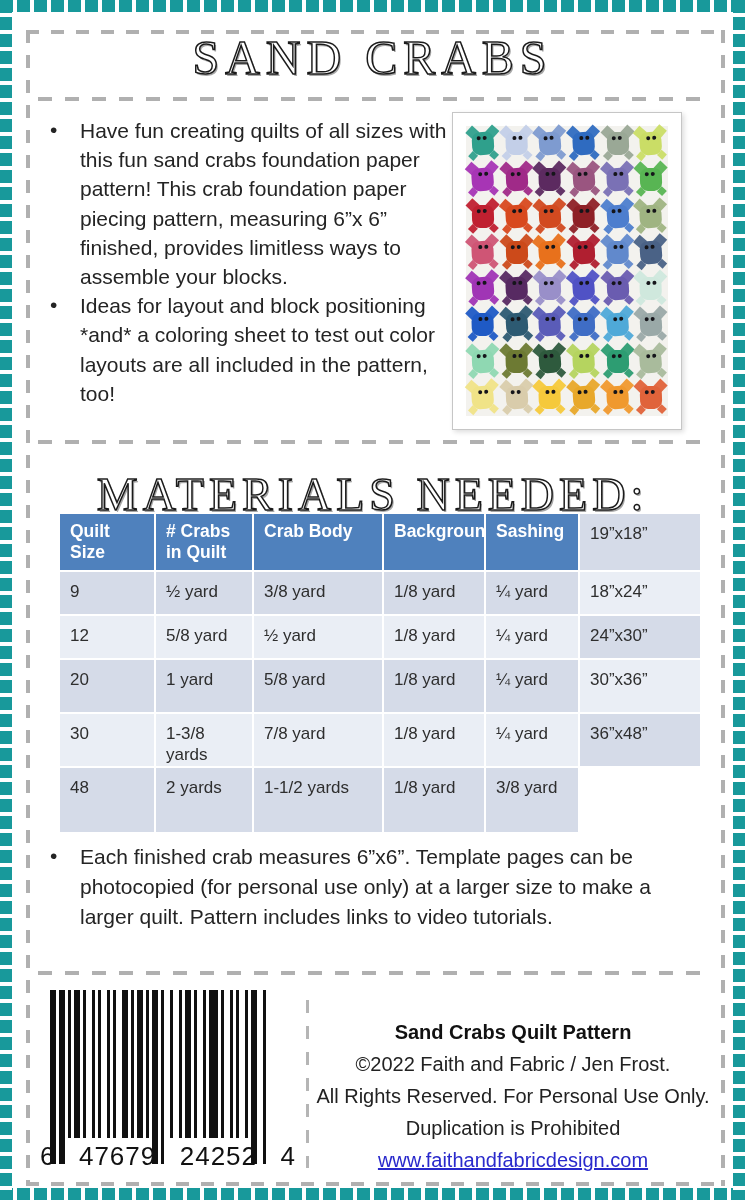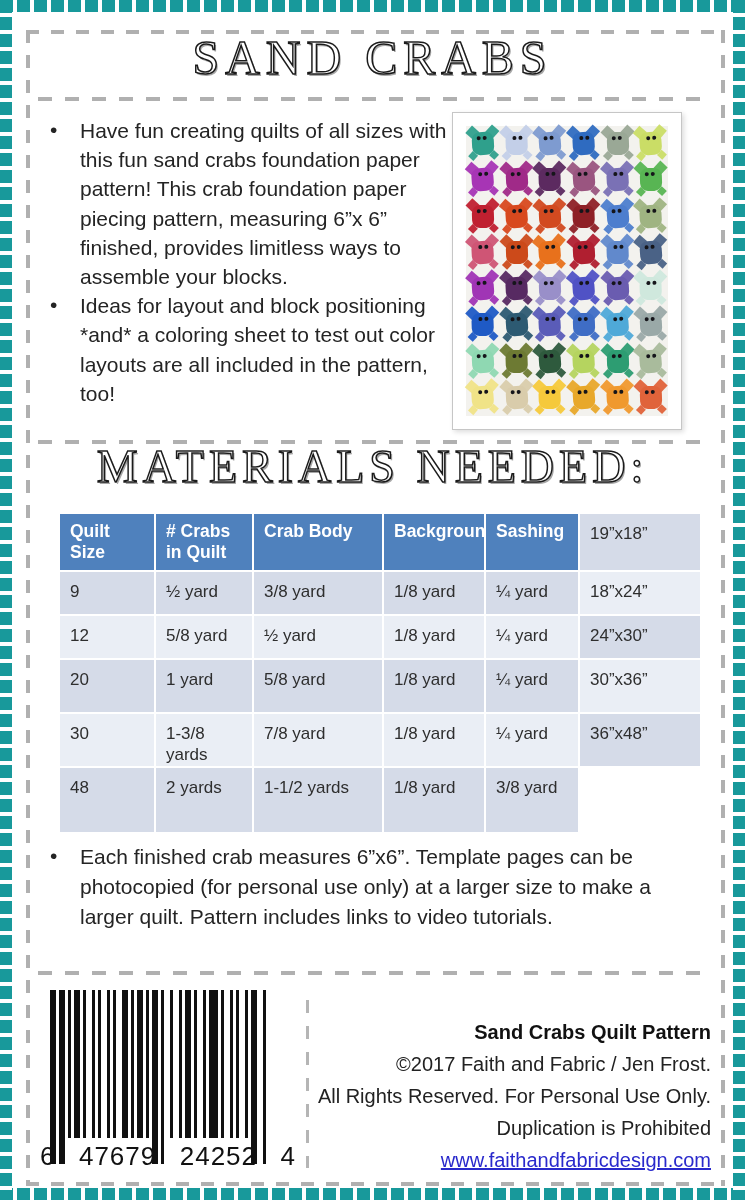--- a/index.html
+++ b/index.html
@@ -25,21 +25,21 @@
   .sep1{top:97px;} .sep2{top:440px;} .sep3{top:971px;}
 
   
   .outline-title{position:absolute;left:0;width:100%;text-align:center;margin:0;
        font-family:"Liberation Serif",serif;font-weight:400;color:#1b1b1b;}
   @supports (-webkit-text-stroke: 1px black){
     .outline-title{color:#ffffff;-webkit-text-stroke:1.5px #1b1b1b;
       text-shadow:1.6px 1.6px 0 rgba(45,45,45,.42);}
   }
   .main-title{top:30px;font-size:48px;letter-spacing:6px;}
-  .materials-heading{top:440px;font-size:46px;letter-spacing:5px;}
+  .materials-heading{top:468px;font-size:46px;letter-spacing:5px;}
 
   
   .intro{position:absolute;left:40px;top:116px;width:408px;margin:0;padding:0;list-style:none;
          font-size:21px;line-height:1.39;color:#242424;}
   .intro li{position:relative;padding-left:40px;margin:0;}
   .intro li::before{content:"\2022";position:absolute;left:10px;top:-1px;}
 
   
   .photo-frame{position:absolute;left:452px;top:112px;width:230px;height:318px;box-sizing:border-box;
       background:#ffffff;border:1px solid #c6c6c6;padding:13px;box-shadow:2px 2px 5px rgba(0,0,0,.14);}
@@ -76,21 +76,21 @@
   .bbar{display:block;height:148px;background:#101010;flex:0 0 auto;}
   .bbar.tall{height:174px;}
   .bgap{display:block;height:8px;flex:0 0 auto;}
   .bdigits{position:absolute;left:0;right:0;bottom:0;display:flex;justify-content:space-between;
       font-size:26px;color:#111;letter-spacing:1px;}
 
   .vdivider{position:absolute;left:306px;top:1000px;height:168px;width:3px;
       background:repeating-linear-gradient(180deg,#b5b5b5 0 13px,transparent 13px 26px);}
 
   
-  .footer{position:absolute;left:315px;top:1016px;width:396px;text-align:right;
+  .footer{position:absolute;left:315px;top:1016px;width:396px;text-align:center;
       font-size:20px;line-height:1.6;color:#222222;}
   .f-line.bold{font-weight:bold;color:#111111;}
   .f-link{display:block;color:#2929cc;text-decoration:underline;cursor:pointer;}
 </style>
 </head>
 <body>
 
 <div class="page">
 
   <div class="tb tb-top"></div>
@@ -705,19 +705,19 @@
       <span>47679</span>
       <span>24252</span>
       <span>4</span>
     </div>
   </div>
 
   <div class="vdivider"></div>
 
   <div class="footer">
     <div class="f-line bold">Sand Crabs Quilt Pattern</div>
-    <div class="f-line">©2017 Faith and Fabric / Jen Frost.</div>
+    <div class="f-line">©2022 Faith and Fabric / Jen Frost.</div>
     <div class="f-line">All Rights Reserved. For Personal Use Only.</div>
     <div class="f-line">Duplication is Prohibited</div>
     <a class="f-link">www.faithandfabricdesign.com</a>
   </div>
 
 </div>
 
 </body></html>

